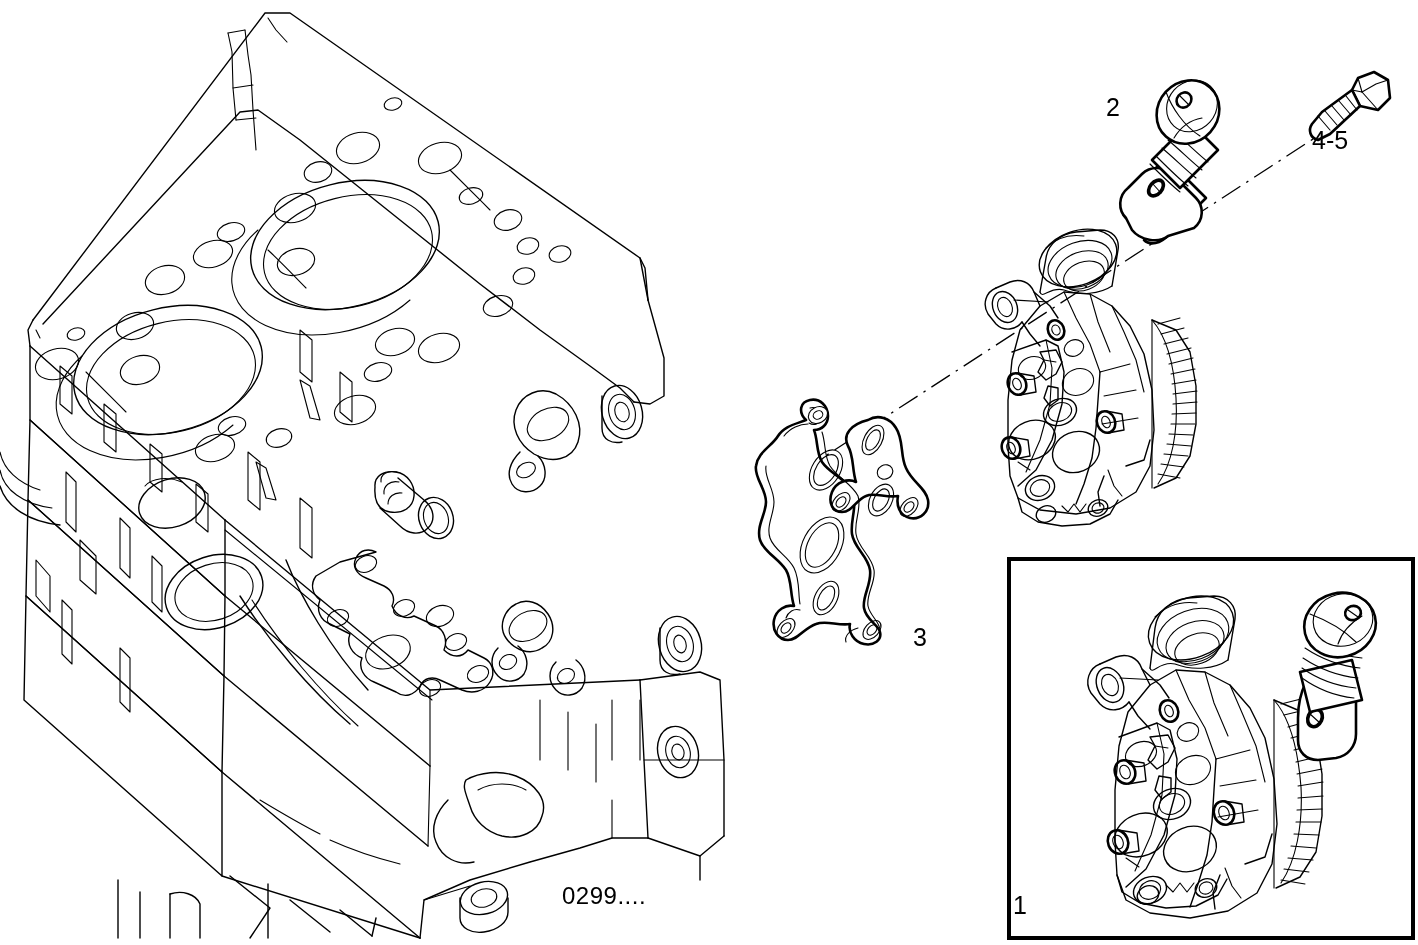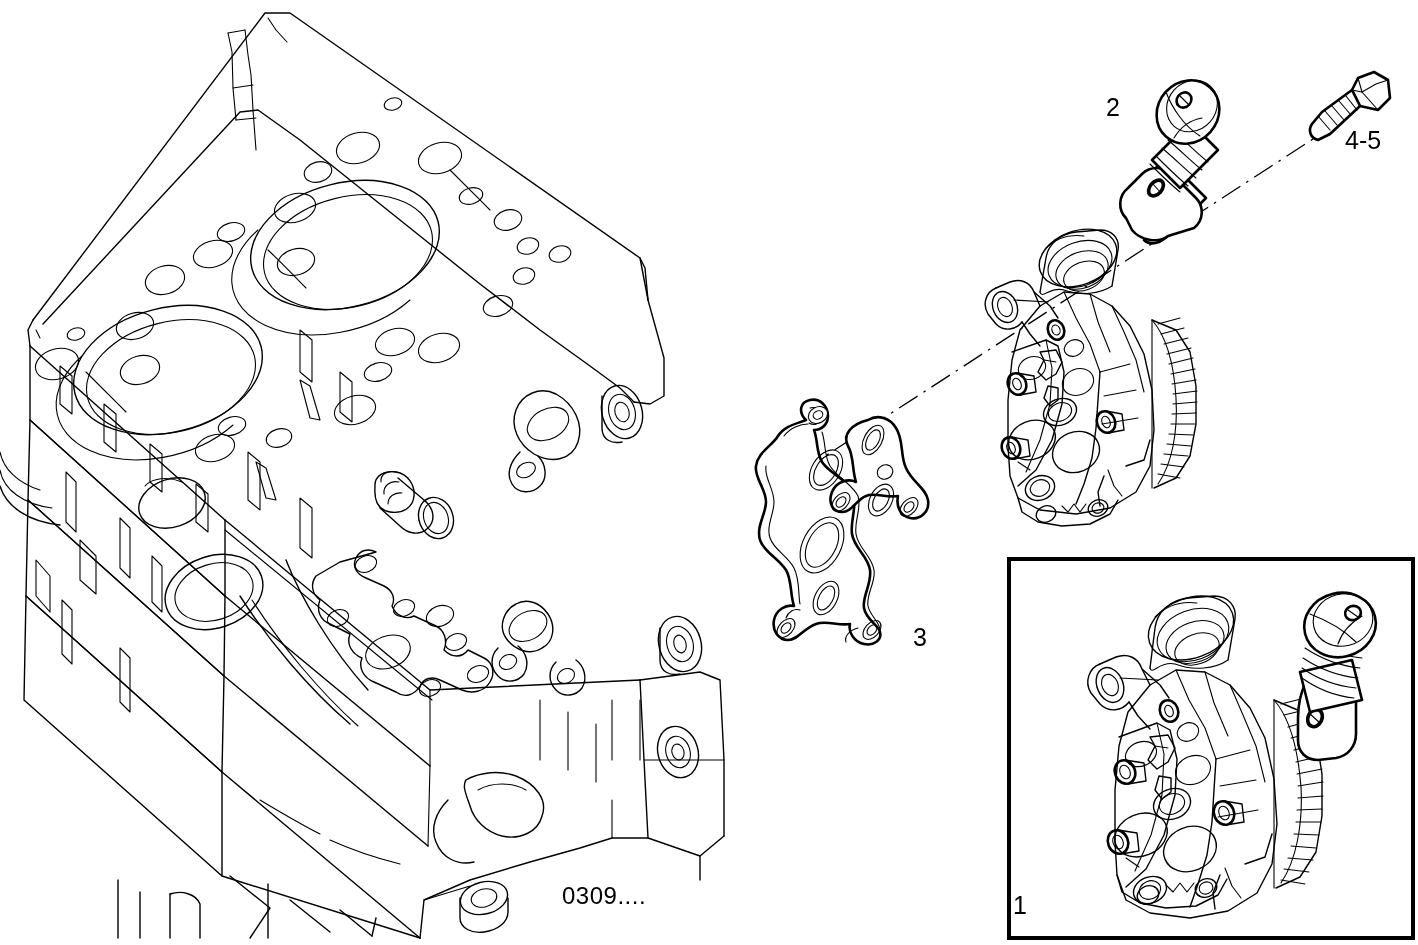--- a/index.html
+++ b/index.html
@@ -33,21 +33,21 @@
   .sheet-ref {
     position: absolute;
     font-family: "Liberation Sans", sans-serif;
     font-size: 24px;
     color: #000000;
     line-height: 1;
     white-space: nowrap;
     letter-spacing: 0.5px;
   }
   #cal-2  { left: 1106px; top: 95px; }
-  #cal-45 { left: 1345px; top: 128px; }
+  #cal-45 { left: 1312px; top: 128px; }
   #cal-3  { left: 913px;  top: 625px; }
   #cal-1  { left: 1013px; top: 893px; }
   #sheet  { left: 562px;  top: 884px; }
 </style>
 </head>
 <body>
 
 <div id="page">
 
   <svg id="drawing" viewBox="0 0 1418 945">
@@ -727,15 +727,15 @@
   </svg>
 
   <div class="callout" id="cal-2">2</div>
 
   <div class="callout" id="cal-45">4-5</div>
 
   <div class="callout" id="cal-3">3</div>
 
   <div class="callout" id="cal-1">1</div>
 
-  <div class="sheet-ref" id="sheet">0309....</div>
+  <div class="sheet-ref" id="sheet">0299....</div>
 
 </div>
 
 </body></html>

